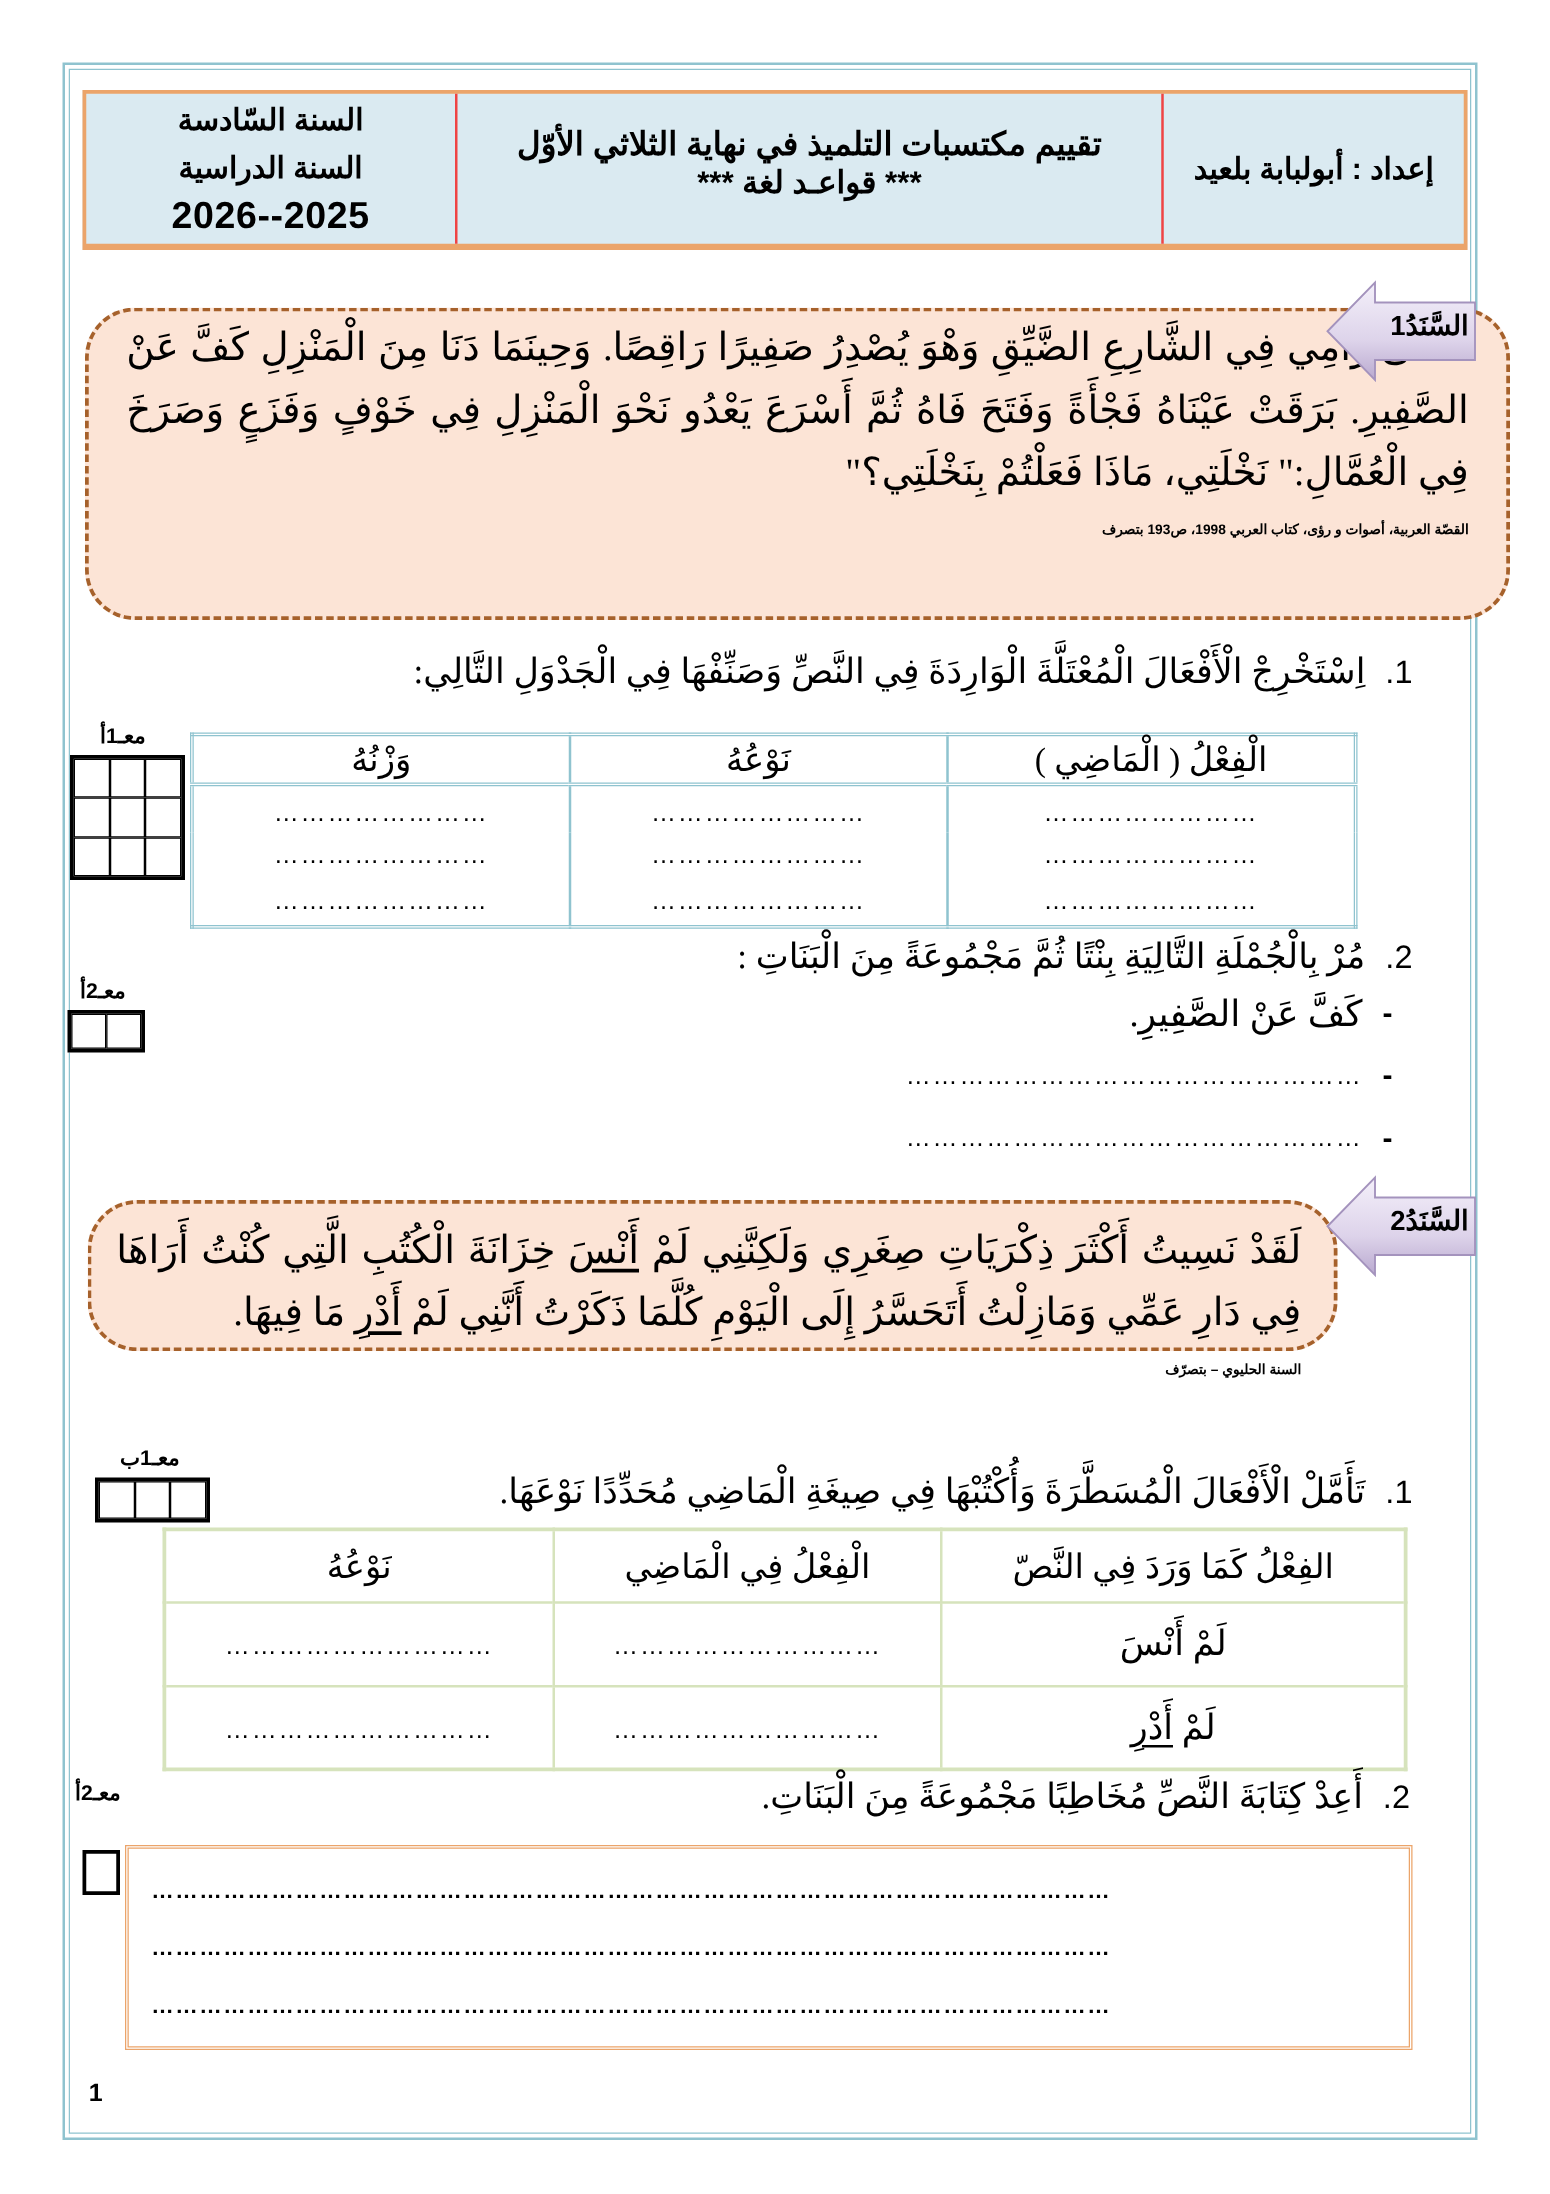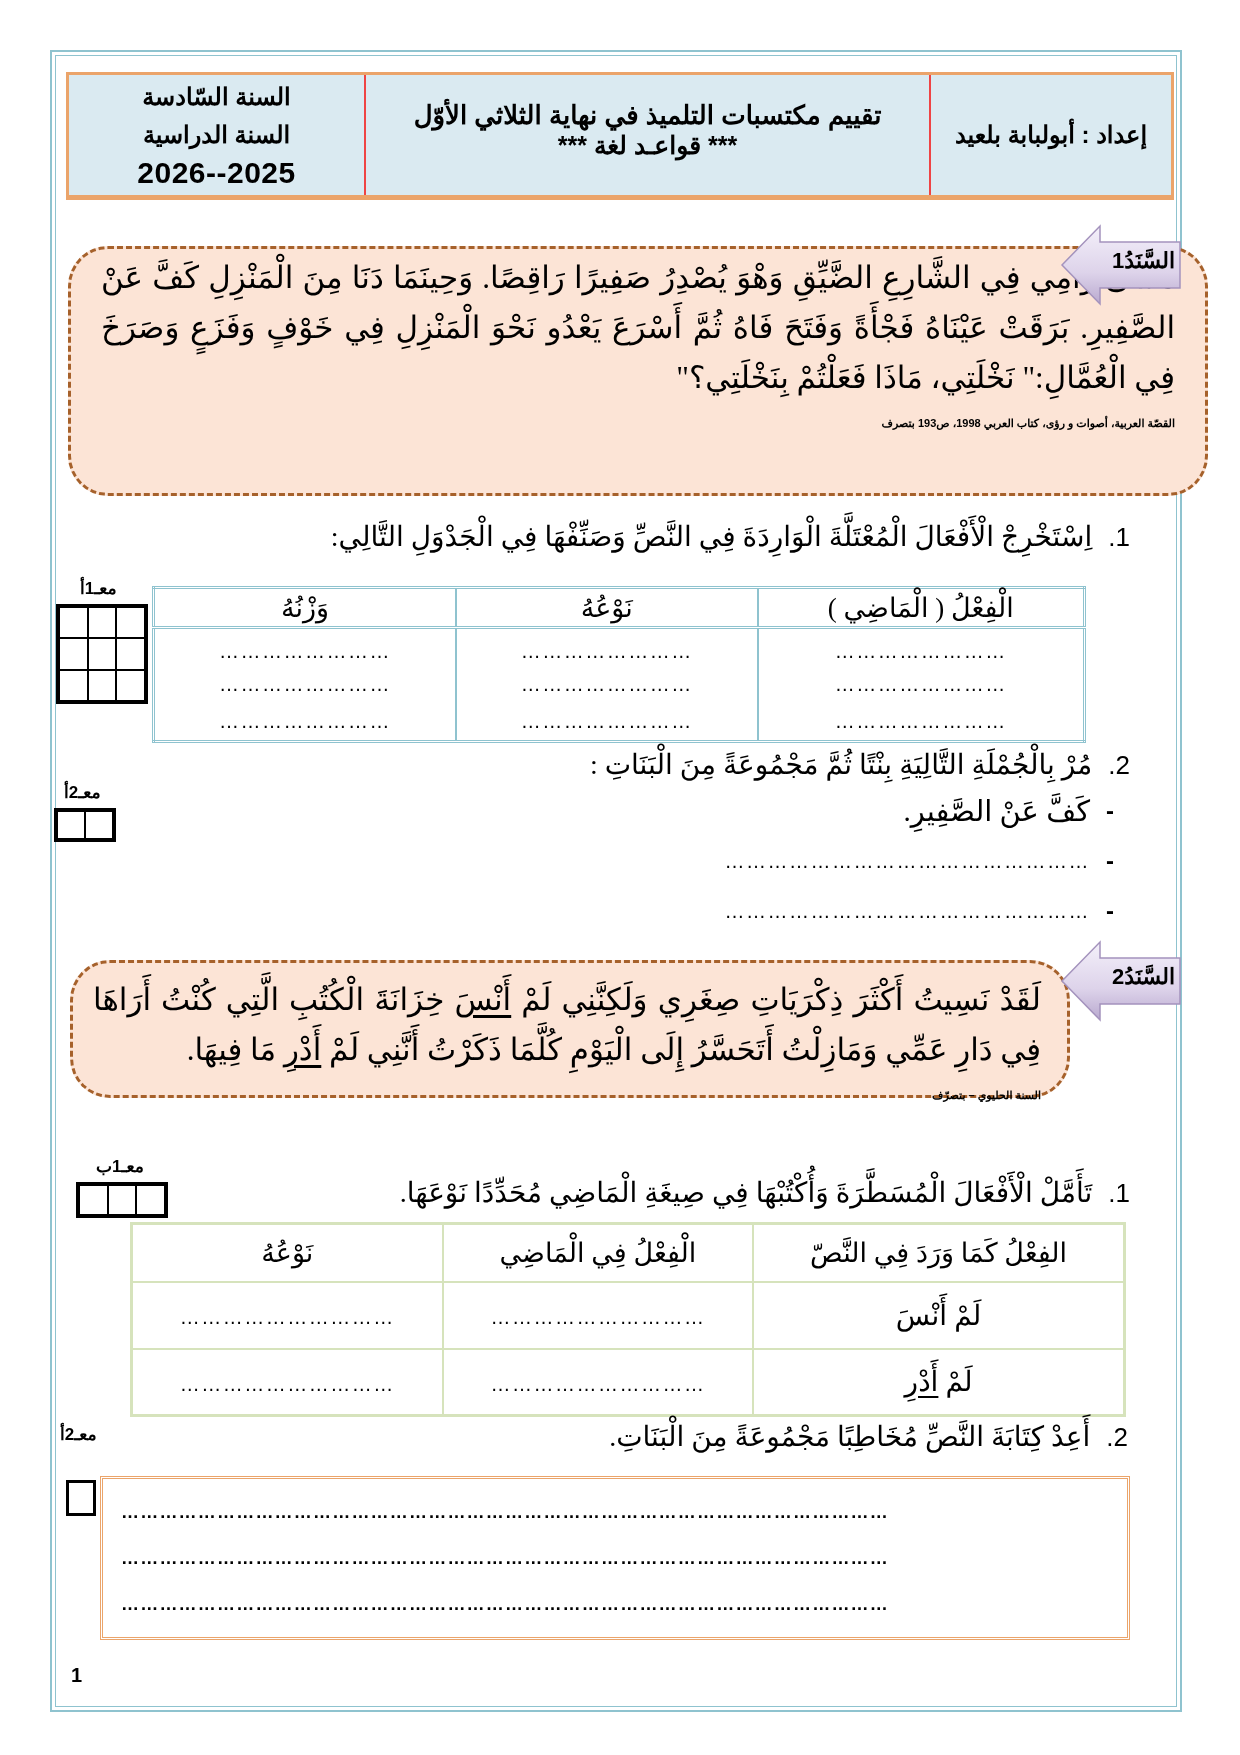--- a/index.html
+++ b/index.html
@@ -49,21 +49,21 @@
     
     .doc-box {
       position: absolute;
       background: #fce4d6;
       border: 3px dashed #a6612b;
       border-radius: 40px;
       direction: rtl;
       font-family: "Liberation Serif", serif;
     }
     .doc1 { left: 68px; top: 246px; width: 1140px; height: 250px; padding: 4px 30px 0 30px; }
-    .doc2 { left: 70px; top: 960px; width: 1000px; height: 138px; padding: 12px 26px 0 20px; }
+    .doc2 { left: 70px; top: 960px; width: 1000px; height: 121px; padding: 12px 26px 0 20px; }
     .doc-text {
       font-size: 31px;
       line-height: 50px;
       text-align: justify;
       text-align-last: right;
     }
     .doc-source {
       font-family: "Liberation Sans", sans-serif;
       font-weight: bold;
       font-size: 11px;

